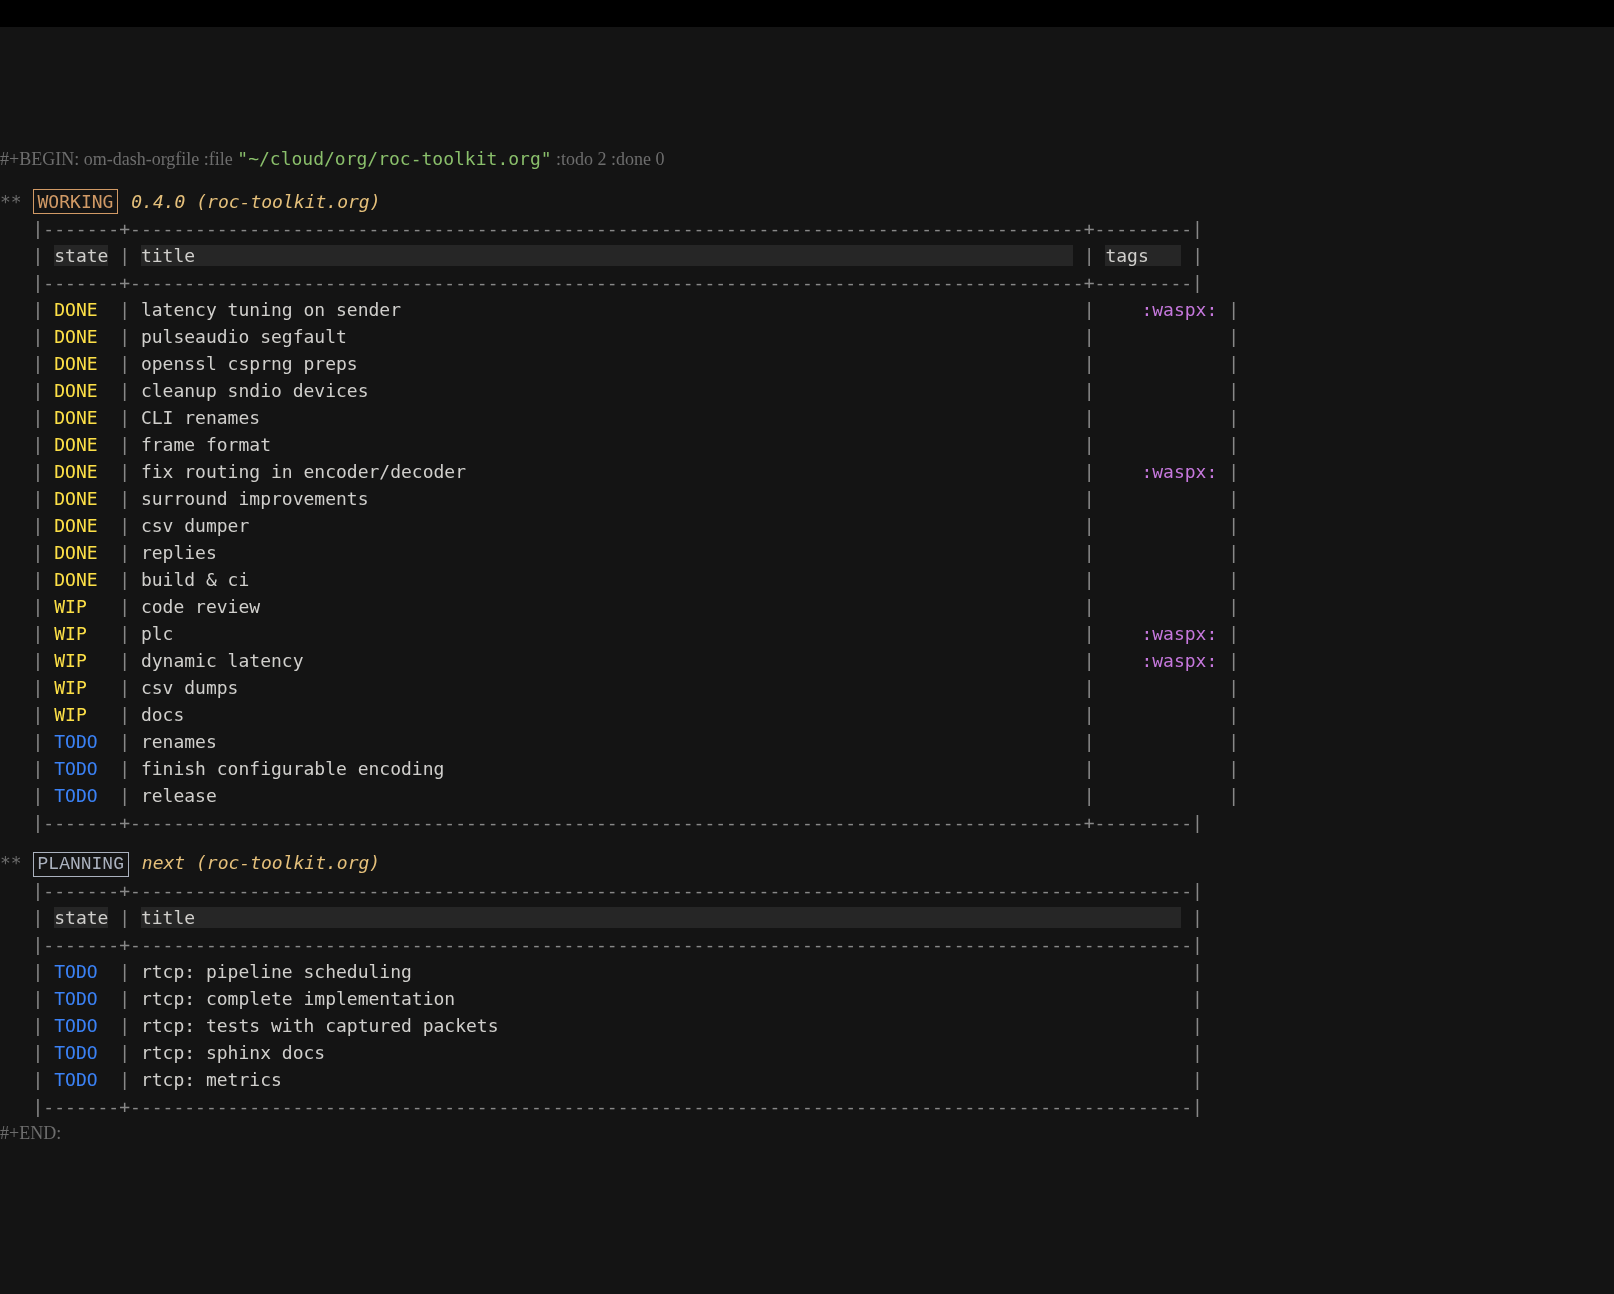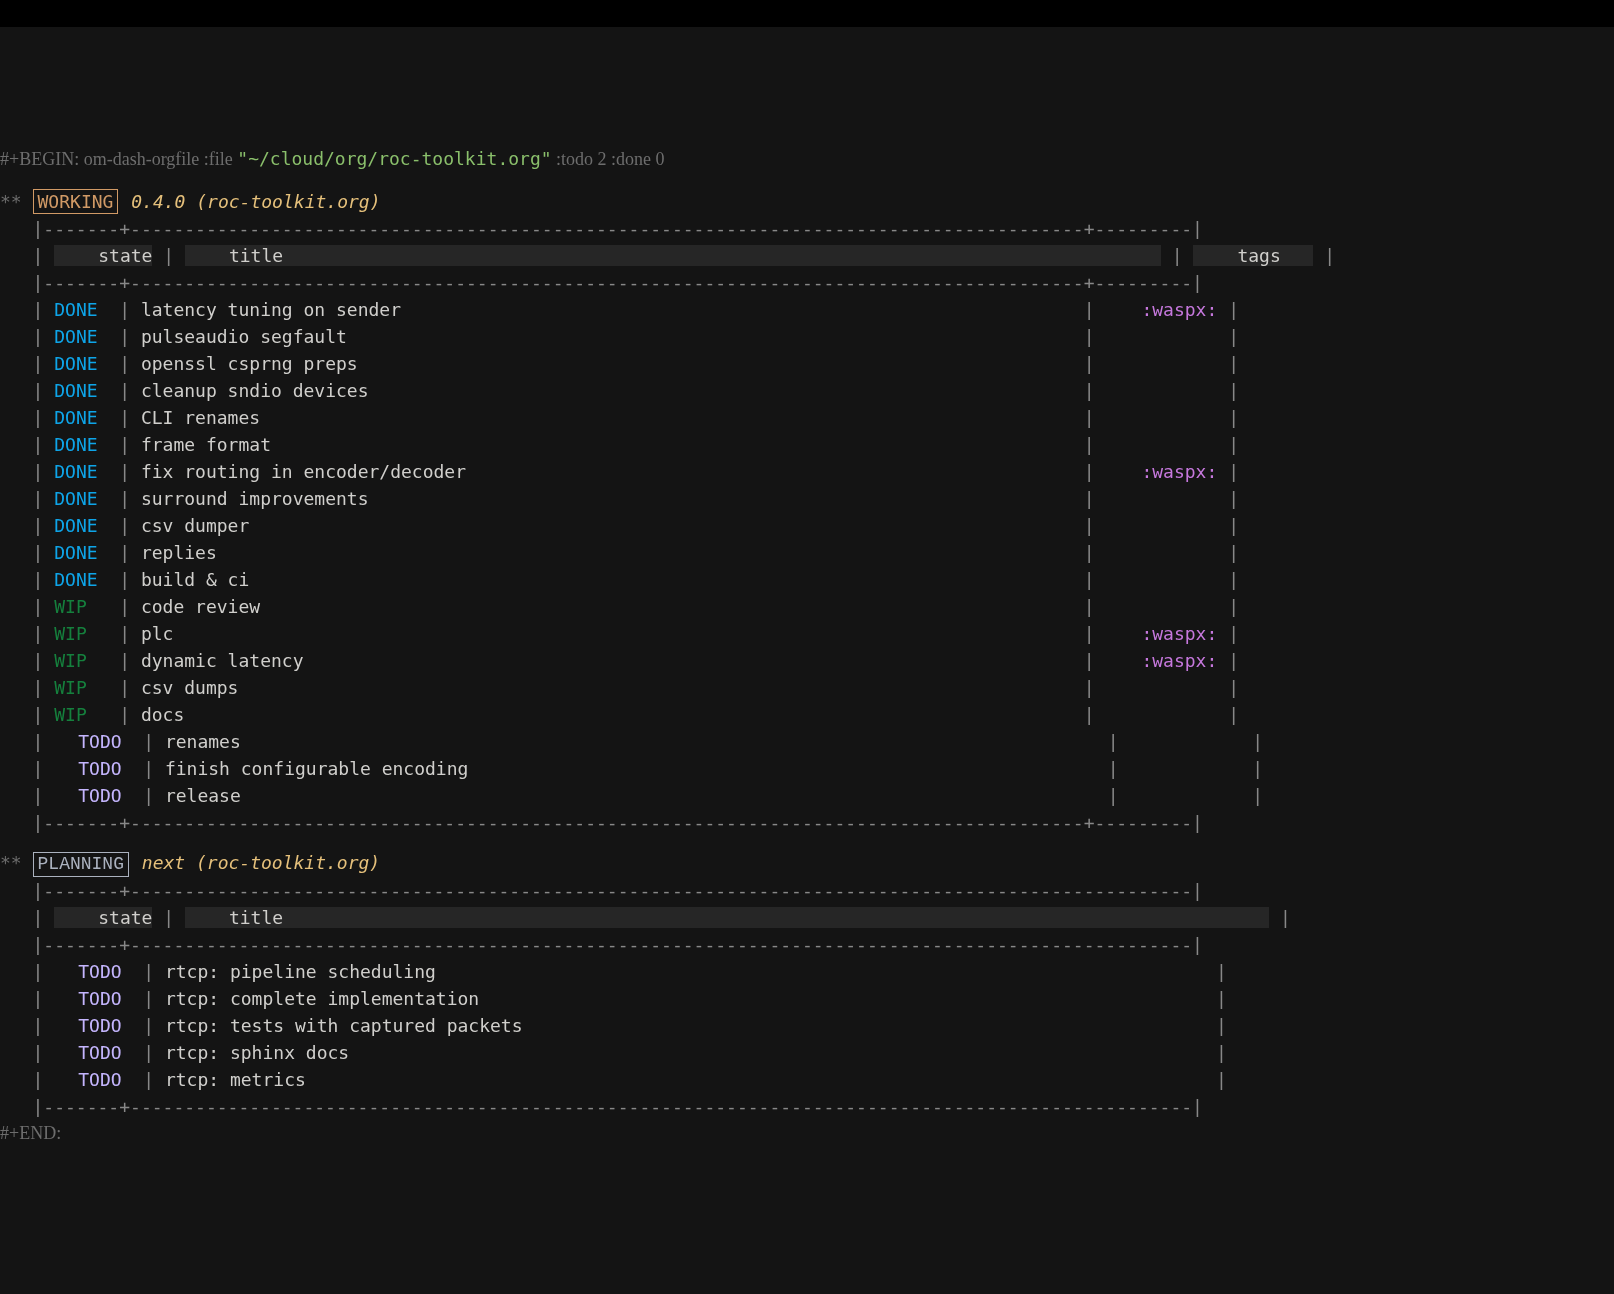--- a/index.html
+++ b/index.html
@@ -14,40 +14,39 @@
   }
   body {
     width: 1614px;
     height: 1294px;
     padding: 10px 0 0 0;
     box-sizing: border-box;
     background: #141414;
   }
   .dim   { color: #6d6d6d; font-family: Liberation Serif, serif; }
   .path  { color: #8abf6b; }
-  .done  { color: #0ea5e9; }
-  .wip   { color: #15803d; }
-  .todo  { color: #c4b5fd; margin-left: 24px; }
+  .done  { color: #fde047; }
+  .wip   { color: #fde047; }
+  .todo  { color: #3b82f6; }
   .tag   { color: #c678dd; margin-left: 36px; }
   .stars { color: #6d6d6d; }
   .hdr-title { color: #e5c07b; font-style: italic; }
 
   .kw-box {
     display: inline-block;
     border: 1px solid currentColor;
     padding: 0 4px;
     margin: 16px 2px 0 0;
     line-height: 1.3;
   }
   .kw-working  { color: #d19a66; }
   .kw-planning { color: #abb2bf; font-family: Liberation Mono, monospace; }
 
   .hdr-bg {
     background: #262626;
-    padding-left: 44px;
   }
   .sep     { color:#888; }
 </style>
 </head>
 <body>
 
 
 
 <div id="root"><div><span class="dim">#+BEGIN:</span><span class="dim"> </span><span class="dim">om-dash-orgfile</span><span class="dim"> </span><span class="dim">:file</span><span class="dim"> </span><span class="path">"~/cloud/org/roc-toolkit.org"</span><span class="dim"> </span><span class="dim">:todo</span><span class="dim"> </span><span class="dim">2</span><span class="dim"> </span><span class="dim">:done</span><span class="dim"> </span><span class="dim">0</span></div><div><span class="stars">**</span> <span class="kw-box kw-working">WORKING</span> <span class="hdr-title">0.4.0 (roc-toolkit.org)</span></div><div class="sep">   |-------+----------------------------------------------------------------------------------------+---------|</div><div>   <span class="sep">|</span> <span class="hdr-bg">state</span> <span class="sep">|</span> <span class="hdr-bg">title                                                                                 </span> <span class="sep">|</span> <span class="hdr-bg">tags   </span> <span class="sep">|</span></div><div class="sep">   |-------+----------------------------------------------------------------------------------------+---------|</div><div>   <span class="sep">|</span> <span class="done">DONE </span> <span class="sep">|</span> <span>latency tuning on sender                                                              </span> <span class="sep">|</span> <span class="tag">:waspx:</span> <span class="sep">|</span></div><div>   <span class="sep">|</span> <span class="done">DONE </span> <span class="sep">|</span> <span>pulseaudio segfault                                                                   </span> <span class="sep">|</span> <span class="tag">       </span> <span class="sep">|</span></div><div>   <span class="sep">|</span> <span class="done">DONE </span> <span class="sep">|</span> <span>openssl csprng preps                                                                  </span> <span class="sep">|</span> <span class="tag">       </span> <span class="sep">|</span></div><div>   <span class="sep">|</span> <span class="done">DONE </span> <span class="sep">|</span> <span>cleanup sndio devices                                                                 </span> <span class="sep">|</span> <span class="tag">       </span> <span class="sep">|</span></div><div>   <span class="sep">|</span> <span class="done">DONE </span> <span class="sep">|</span> <span>CLI renames                                                                           </span> <span class="sep">|</span> <span class="tag">       </span> <span class="sep">|</span></div><div>   <span class="sep">|</span> <span class="done">DONE </span> <span class="sep">|</span> <span>frame format                                                                          </span> <span class="sep">|</span> <span class="tag">       </span> <span class="sep">|</span></div><div>   <span class="sep">|</span> <span class="done">DONE </span> <span class="sep">|</span> <span>fix routing in encoder/decoder                                                        </span> <span class="sep">|</span> <span class="tag">:waspx:</span> <span class="sep">|</span></div><div>   <span class="sep">|</span> <span class="done">DONE </span> <span class="sep">|</span> <span>surround improvements                                                                 </span> <span class="sep">|</span> <span class="tag">       </span> <span class="sep">|</span></div><div>   <span class="sep">|</span> <span class="done">DONE </span> <span class="sep">|</span> <span>csv dumper                                                                            </span> <span class="sep">|</span> <span class="tag">       </span> <span class="sep">|</span></div><div>   <span class="sep">|</span> <span class="done">DONE </span> <span class="sep">|</span> <span>replies                                                                               </span> <span class="sep">|</span> <span class="tag">       </span> <span class="sep">|</span></div><div>   <span class="sep">|</span> <span class="done">DONE </span> <span class="sep">|</span> <span>build &amp; ci                                                                            </span> <span class="sep">|</span> <span class="tag">       </span> <span class="sep">|</span></div><div>   <span class="sep">|</span> <span class="wip">WIP  </span> <span class="sep">|</span> <span>code review                                                                           </span> <span class="sep">|</span> <span class="tag">       </span> <span class="sep">|</span></div><div>   <span class="sep">|</span> <span class="wip">WIP  </span> <span class="sep">|</span> <span>plc                                                                                   </span> <span class="sep">|</span> <span class="tag">:waspx:</span> <span class="sep">|</span></div><div>   <span class="sep">|</span> <span class="wip">WIP  </span> <span class="sep">|</span> <span>dynamic latency                                                                       </span> <span class="sep">|</span> <span class="tag">:waspx:</span> <span class="sep">|</span></div><div>   <span class="sep">|</span> <span class="wip">WIP  </span> <span class="sep">|</span> <span>csv dumps                                                                             </span> <span class="sep">|</span> <span class="tag">       </span> <span class="sep">|</span></div><div>   <span class="sep">|</span> <span class="wip">WIP  </span> <span class="sep">|</span> <span>docs                                                                                  </span> <span class="sep">|</span> <span class="tag">       </span> <span class="sep">|</span></div><div>   <span class="sep">|</span> <span class="todo">TODO </span> <span class="sep">|</span> <span>renames                                                                               </span> <span class="sep">|</span> <span class="tag">       </span> <span class="sep">|</span></div><div>   <span class="sep">|</span> <span class="todo">TODO </span> <span class="sep">|</span> <span>finish configurable encoding                                                          </span> <span class="sep">|</span> <span class="tag">       </span> <span class="sep">|</span></div><div>   <span class="sep">|</span> <span class="todo">TODO </span> <span class="sep">|</span> <span>release                                                                               </span> <span class="sep">|</span> <span class="tag">       </span> <span class="sep">|</span></div><div class="sep">   |-------+----------------------------------------------------------------------------------------+---------|</div><div><span class="stars">**</span> <span class="kw-box kw-planning">PLANNING</span> <span class="hdr-title">next (roc-toolkit.org)</span></div><div class="sep">   |-------+--------------------------------------------------------------------------------------------------|</div><div>   <span class="sep">|</span> <span class="hdr-bg">state</span> <span class="sep">|</span> <span class="hdr-bg">title                                                                                           </span> <span class="sep">|</span></div><div class="sep">   |-------+--------------------------------------------------------------------------------------------------|</div><div>   <span class="sep">|</span> <span class="todo">TODO </span> <span class="sep">|</span> <span>rtcp: pipeline scheduling                                                                       </span> <span class="sep">|</span></div><div>   <span class="sep">|</span> <span class="todo">TODO </span> <span class="sep">|</span> <span>rtcp: complete implementation                                                                   </span> <span class="sep">|</span></div><div>   <span class="sep">|</span> <span class="todo">TODO </span> <span class="sep">|</span> <span>rtcp: tests with captured packets                                                               </span> <span class="sep">|</span></div><div>   <span class="sep">|</span> <span class="todo">TODO </span> <span class="sep">|</span> <span>rtcp: sphinx docs                                                                               </span> <span class="sep">|</span></div><div>   <span class="sep">|</span> <span class="todo">TODO </span> <span class="sep">|</span> <span>rtcp: metrics                                                                                   </span> <span class="sep">|</span></div><div class="sep">   |-------+--------------------------------------------------------------------------------------------------|</div><div class="dim">#+END:</div></div>
 

